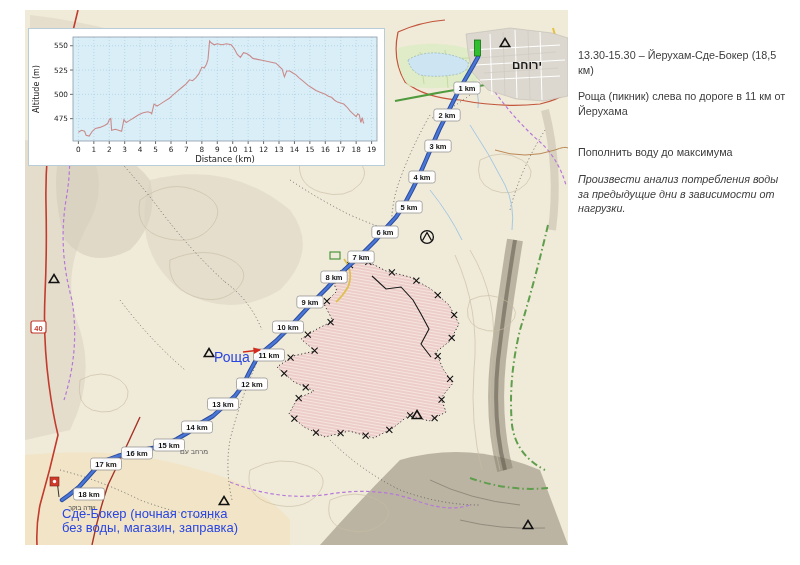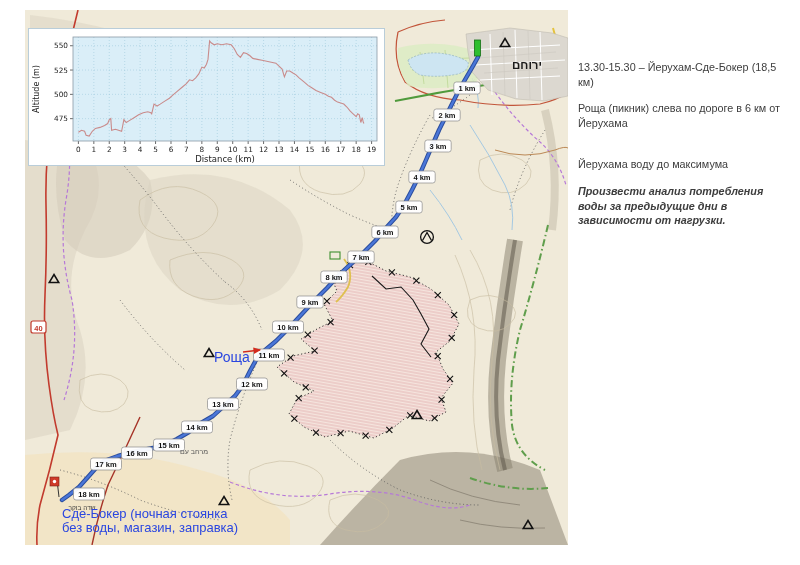--- a/index.html
+++ b/index.html
@@ -3,24 +3,24 @@
 <meta charset="utf-8">
 <style>
   html,body{margin:0;padding:0}
   body{width:800px;height:565px;position:relative;background:#ffffff;
        font-family:"Liberation Sans",sans-serif;overflow:hidden}
   .map-wrap{position:absolute;left:25px;top:10px;width:543px;height:535px}
   .map-wrap svg{display:block}
   .chart-card{position:absolute;left:28px;top:28px;width:357px;height:138px;
       background:#ffffff;border:1px solid #b9cdd9;box-sizing:border-box;
       font-family:"DejaVu Sans",sans-serif}
-  .notes{position:absolute;left:578px;top:60px;width:214px;
+  .notes{position:absolute;left:578px;top:48px;width:214px;
       font-size:10.8px;line-height:1.36;color:#3d3d3d}
   .notes p{margin:0 0 12px 0}
-  .notes p.em{font-weight:bold;font-style:italic;margin-bottom:0}
+  .notes p.em{font-weight:normal;font-style:italic;margin-bottom:0}
   text{font-family:"Liberation Sans",sans-serif}
   .chart-card text{font-family:"DejaVu Sans",sans-serif}
 </style>
 </head>
 <body>
 
 <div class="map-wrap">
 <svg id="map-svg" width="543" height="535" viewBox="25 10 543 535" xmlns="http://www.w3.org/2000/svg">
   <defs>
     <pattern id="pinkhatch" width="3" height="3" patternUnits="userSpaceOnUse" patternTransform="rotate(10)">
@@ -373,17 +373,17 @@
       <line x1="44" y1="16.74766355140187" x2="348" y2="16.74766355140187" stroke="#9ecadb" stroke-width="0.6" stroke-dasharray="1 2"></line>
       <line x1="41" y1="16.74766355140187" x2="44" y2="16.74766355140187" stroke="#444" stroke-width="0.8"></line>
       <text x="39" y="19.347663551401872" text-anchor="end" font-size="7.3" fill="#222">550</text>
       <rect x="44" y="8" width="304" height="104" fill="none" stroke="#8a9aa5" stroke-width="0.8"></rect>
       <polyline points="49.4,103.3 52.5,101.3 55.6,102.3 57.1,106.2 60.2,107.1 63.3,102.3 66.4,99.4 71.0,98.4 75.6,96.4 78.7,94.5 80.3,90.6 81.8,89.6 82.6,101.3 86.4,100.3 89.5,101.3 92.6,102.3 94.9,90.6 97.2,93.5 100.3,91.6 105.0,88.7 109.6,85.8 114.2,83.8 118.8,82.8 121.9,83.8 122.7,84.8 125.0,75.1 128.1,77.0 131.2,75.1 135.8,72.1 140.4,69.2 143.5,66.3 148.2,62.4 152.8,58.5 157.4,54.7 160.5,50.8 163.6,51.7 166.7,48.8 169.8,44.9 172.9,38.1 175.2,39.1 177.5,35.2 179.0,30.4 180.6,11.9 182.1,13.8 185.2,15.8 188.3,14.8 192.9,15.8 197.5,14.8 202.2,15.8 205.3,19.7 208.3,25.5 211.4,28.4 214.5,23.6 217.6,24.5 220.7,26.5 223.8,29.4 228.4,30.4 233.0,31.3 237.7,32.3 242.3,33.3 246.9,34.2 250.0,37.2 253.1,40.1 255.4,47.9 257.7,42.0 260.8,42.0 263.9,44.0 267.0,45.9 270.1,48.8 274.7,52.7 279.3,56.6 282.4,58.5 287.0,61.5 291.7,63.4 296.3,65.3 299.4,67.3 302.5,68.3 305.6,71.2 308.6,73.1 311.7,74.1 314.8,75.1 317.9,78.0 321.0,81.9 324.1,84.8 327.2,87.7 328.7,84.8 330.3,85.8 331.8,93.5 333.3,88.7 334.1,92.6 334.9,94.5" fill="none" stroke="#c98b8b" stroke-width="1.1"></polyline>
     </svg>
 </div>
 
 <div class="notes">
   <p>13.30-15.30 – Йерухам-Сде-Бокер (18,5 км)</p>
-  <p>Роща (пикник) слева по дороге в 6 км от Йерухама</p>
+  <p>Роща (пикник) слева по дороге в 11 км от Йерухама</p>
   <p><br>
-     <span> Йерухама воду до максимума</span></p>
+     <span> Пополнить воду до максимума</span></p>
   <p class="em">Произвести анализ потребления воды за предыдущие дни в зависимости от нагрузки.</p>
 </div>
 
 </body></html>

